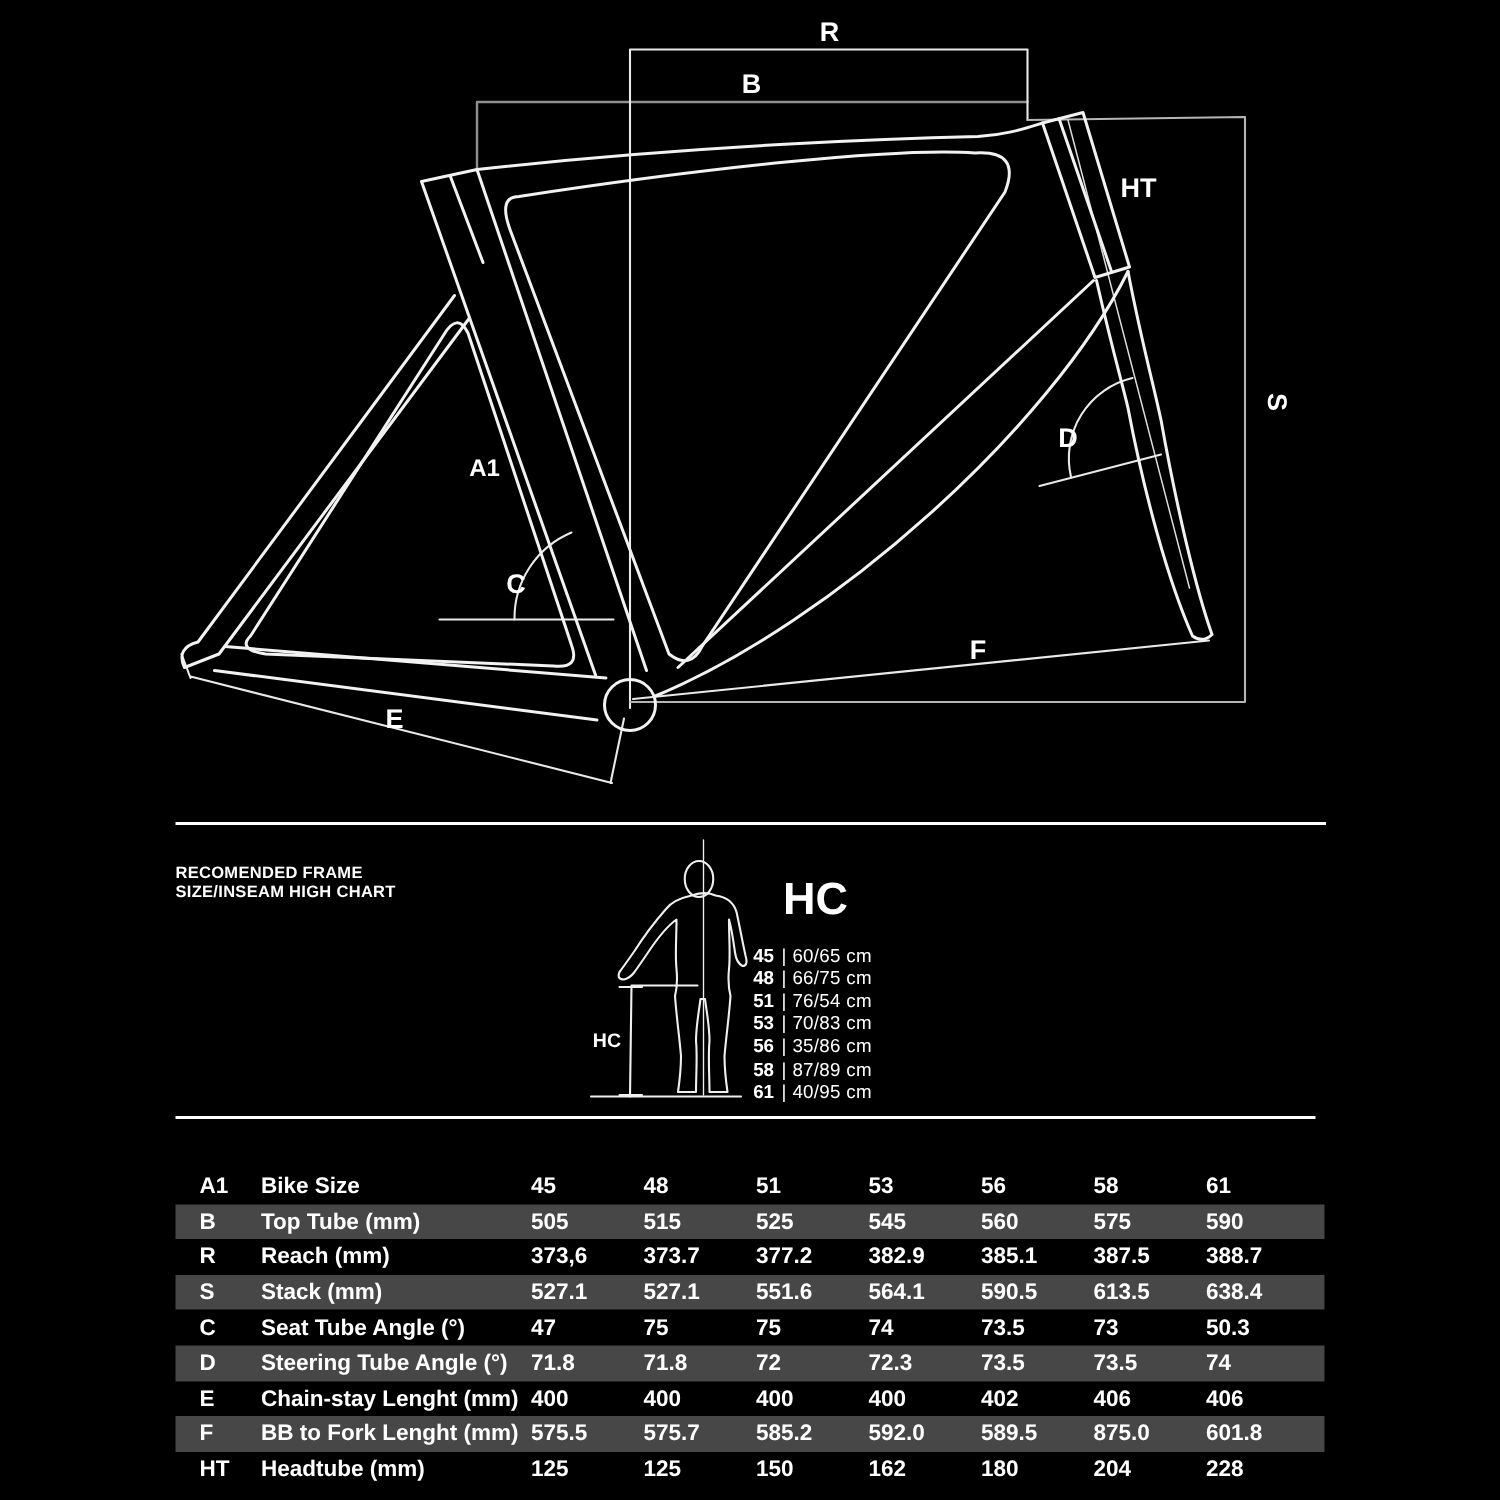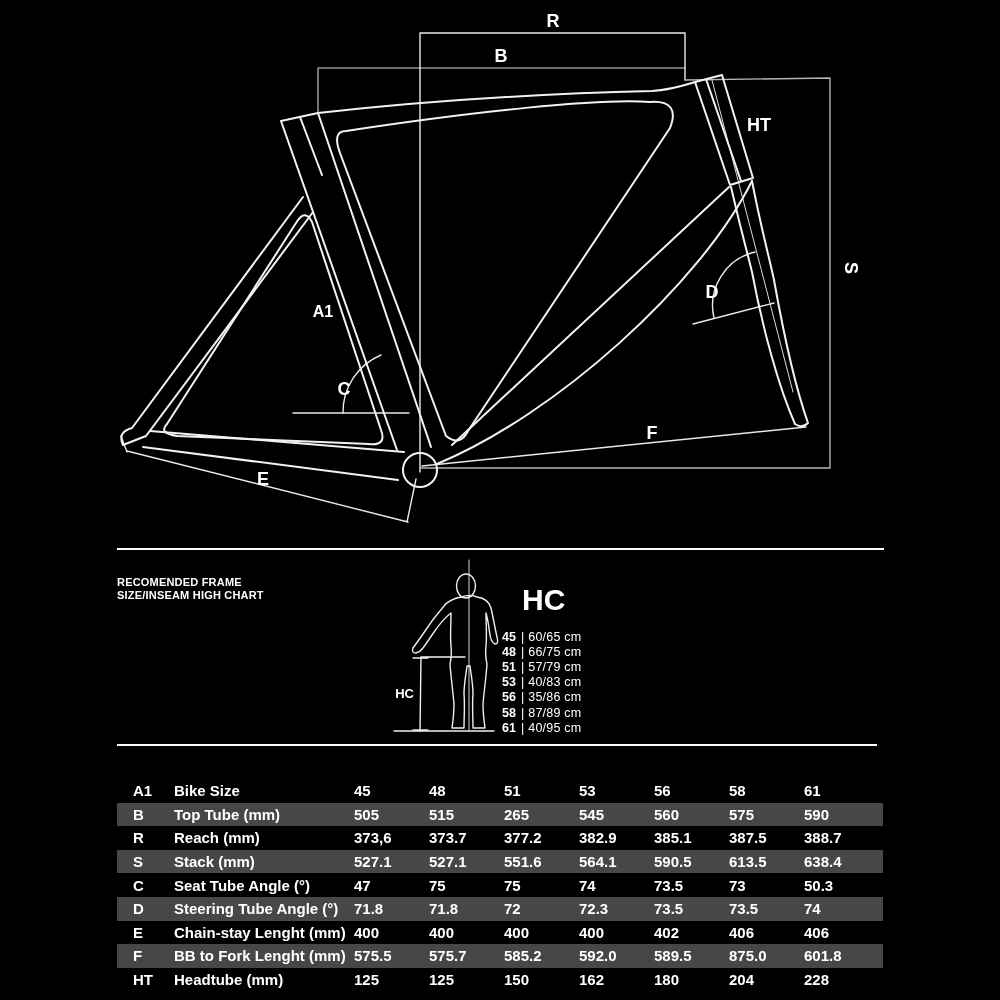--- a/index.html
+++ b/index.html
@@ -123,26 +123,26 @@
         <span class="hc-range">60/65 cm</span>
       </div>
     <div class="hc-row">
         <span class="hc-size">48</span>
         <span class="hc-div">|</span>
         <span class="hc-range">66/75 cm</span>
       </div>
     <div class="hc-row">
         <span class="hc-size">51</span>
         <span class="hc-div">|</span>
-        <span class="hc-range">57/79 cm</span>
+        <span class="hc-range">76/54 cm</span>
       </div>
     <div class="hc-row">
         <span class="hc-size">53</span>
         <span class="hc-div">|</span>
-        <span class="hc-range">40/83 cm</span>
+        <span class="hc-range">70/83 cm</span>
       </div>
     <div class="hc-row">
         <span class="hc-size">56</span>
         <span class="hc-div">|</span>
         <span class="hc-range">35/86 cm</span>
       </div>
     <div class="hc-row">
         <span class="hc-size">58</span>
         <span class="hc-div">|</span>
         <span class="hc-range">87/89 cm</span>
@@ -164,21 +164,21 @@
         <span class="tval">53</span>
         <span class="tval">56</span>
         <span class="tval">58</span>
         <span class="tval">61</span>
     </div>
     <div class="trow alt">
       <span class="tkey">B</span>
         <span class="tlabel">Top Tube (mm)</span>
         <span class="tval">505</span>
         <span class="tval">515</span>
-        <span class="tval">265</span>
+        <span class="tval">525</span>
         <span class="tval">545</span>
         <span class="tval">560</span>
         <span class="tval">575</span>
         <span class="tval">590</span>
     </div>
     <div class="trow">
       <span class="tkey">R</span>
         <span class="tlabel">Reach (mm)</span>
         <span class="tval">373,6</span>
         <span class="tval">373.7</span>

